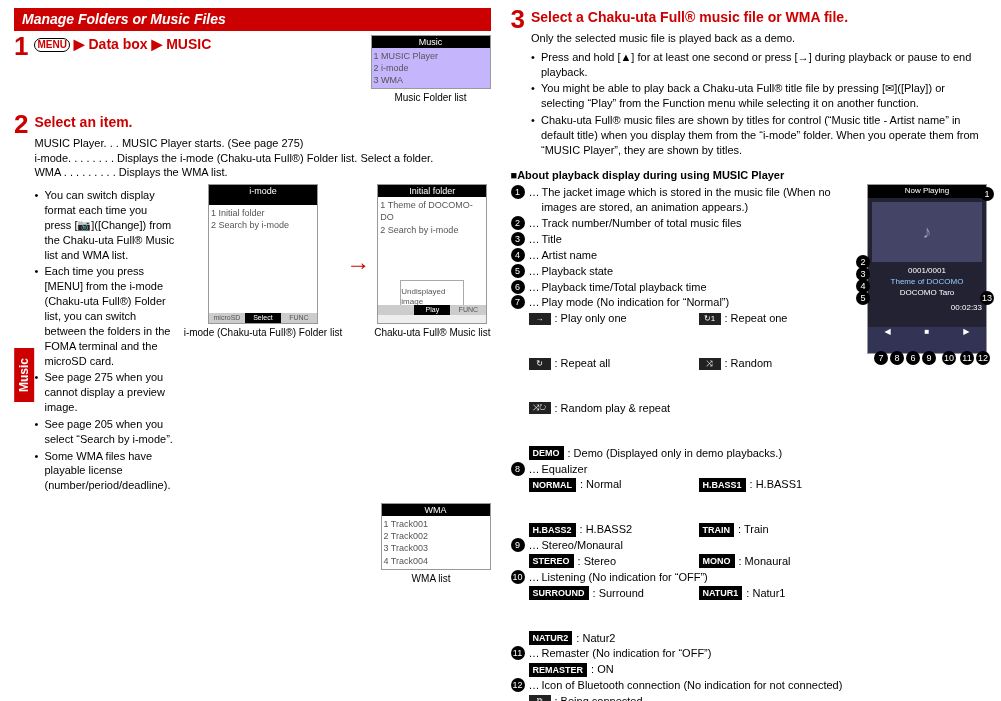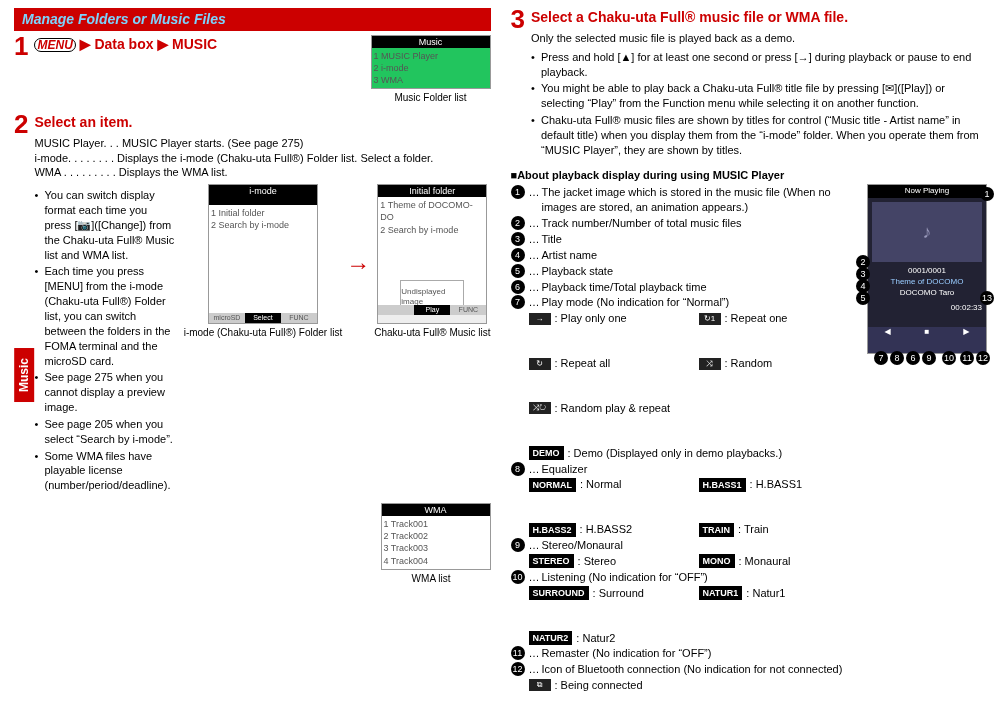--- a/index.html
+++ b/index.html
@@ -15,21 +15,21 @@
   .page {
     display: flex;
     gap: 20px;
   }
   .col {
     flex: 1 1 0;
     min-width: 0;
   }
   .section-head {
     background: #cc0000;
-    color: #7dd3fc;
+    color: #ffffff;
     font-weight: bold;
     font-style: italic;
     padding: 2px 8px;
     font-size: 14px;
     margin-bottom: 4px;
   }
   .step {
     display: flex;
     gap: 6px;
     margin-bottom: 8px;
@@ -124,26 +124,25 @@
     font-weight:bold;
     padding:10px 2px;
     font-size:12px;
   }
   .pagewrap { position:relative; }
   .key-icon {
     display:inline-block;
     border:1px solid #000;
     border-radius:8px;
     min-width:16px; height:14px;
-    font-size:12px; line-height:12px;
+    font-size:10px; line-height:12px;
     text-align:center;
     padding:0 2px;
     vertical-align:middle;
     background:#fff;
-    font-style:italic;
   }
   .col-right .step { margin-bottom:4px; }
 </style>
 </head>
 <body>
 <div class="pagewrap">
 
 <div class="side-tab">Music</div>
 
 <div class="page">
@@ -160,21 +159,21 @@
               <span class="key-icon">MENU</span>
               <span>▶</span>
               <span>Data box</span>
               <span>▶</span>
               <span>MUSIC</span>
             </span>
           </div>
           <div style="text-align:center;">
             <div class="fig" style="width:120px;">
               <div style="background:#000;color:#fff;height:12px;line-height:12px;">Music</div>
-              <div style="text-align:left;padding:2px;background:#22c55e;">
+              <div style="text-align:left;padding:2px;background:#c4b5fd;">
                 <div>1 MUSIC Player</div>
                 <div>2 i-mode</div>
                 <div>3 WMA</div>
               </div>
             </div>
             <div class="fig-cap">Music Folder list</div>
           </div>
         </div>
       </div>
     </div>
@@ -385,20 +384,26 @@
               </div>
               <div class="mode-item">
                 <span class="label-icon inv">NATUR2</span>
                 <span>: Natur2</span>
               </div>
             </div>
             <div class="info-row">
               <span class="circnum">11</span>
               <span class="info-sep">…</span>
               <span>Remaster (No indication for “OFF”)</span>
+            </div>
+            <div class="mode-grid">
+              <div class="mode-item">
+                <span class="label-icon inv">REMASTER</span>
+                <span>: ON</span>
+              </div>
             </div>
             <div class="info-row">
               <span class="circnum">12</span>
               <span class="info-sep">…</span>
               <span>Icon of Bluetooth connection (No indication for not connected)</span>
             </div>
             <div class="mode-grid">
               <div class="mode-item">
                 <span class="micro-icon">⧉</span>
                 <span>: Being connected</span>

